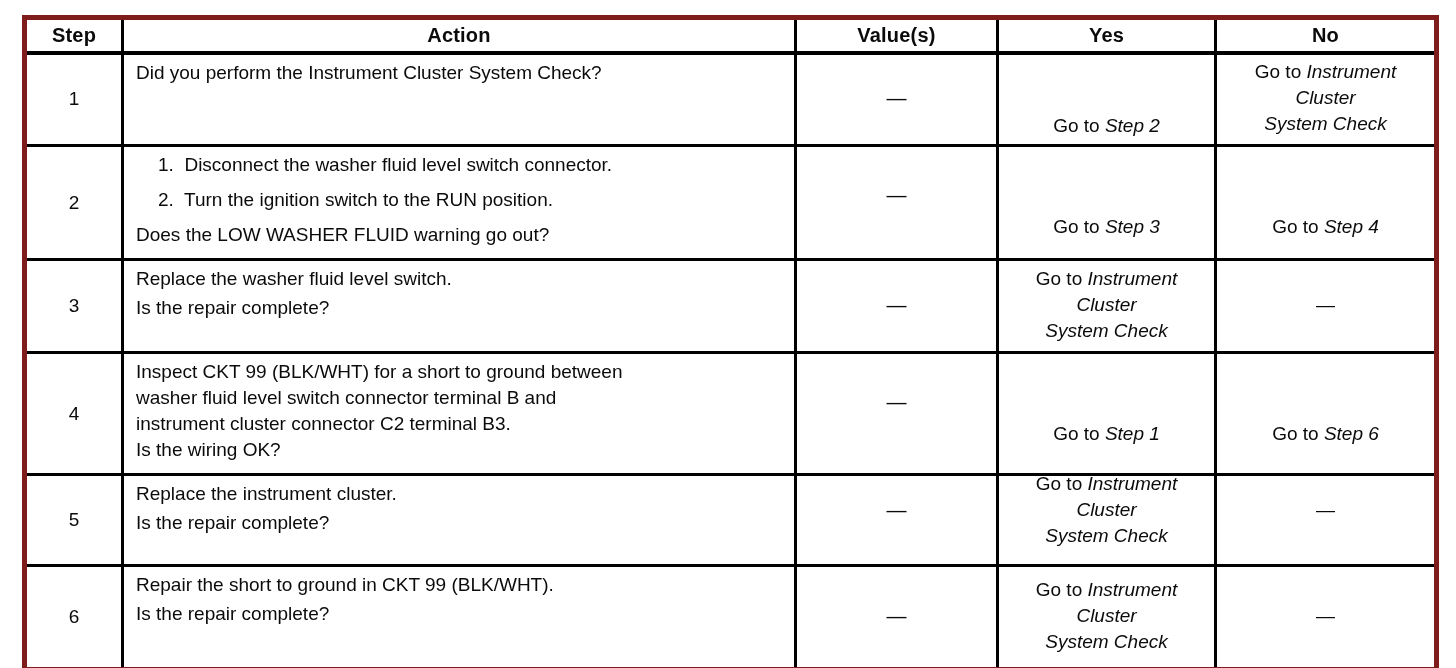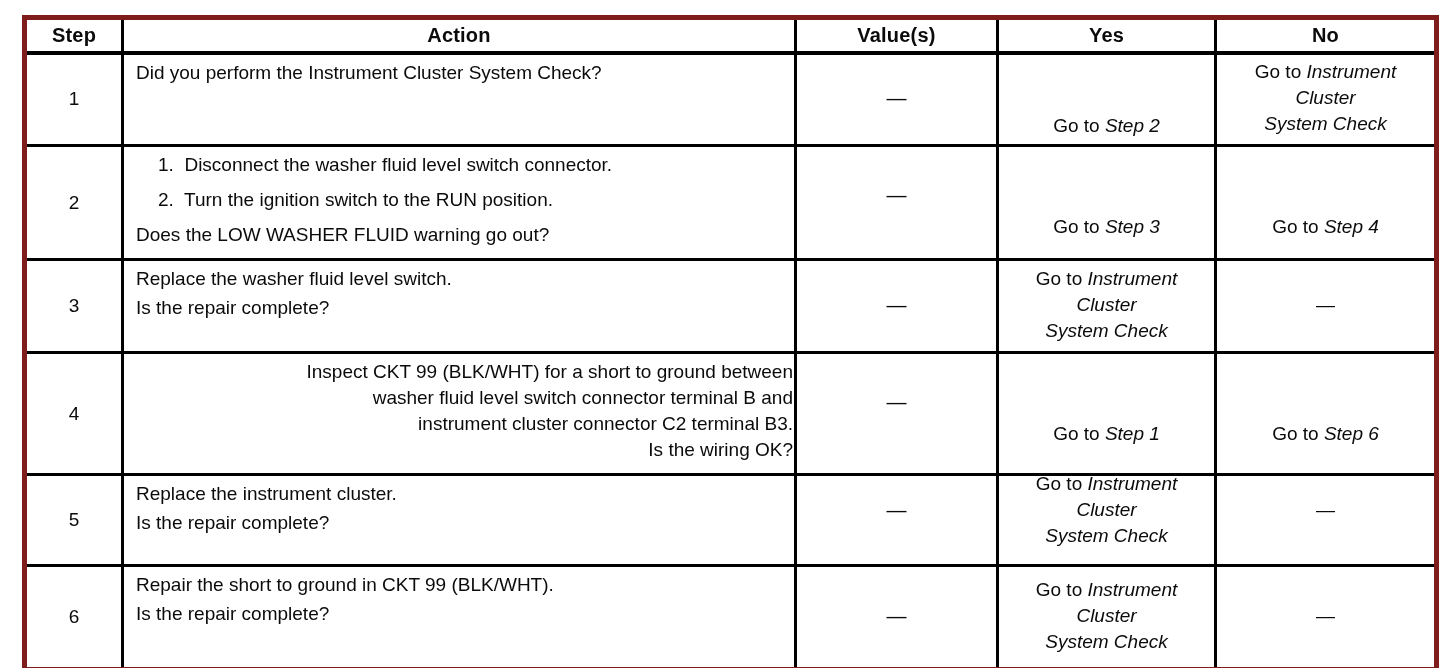--- a/index.html
+++ b/index.html
@@ -46,21 +46,21 @@
   tbody tr:nth-child(5) { height:91px; }
   tbody tr:nth-child(6) { height:90px; }
 
   .cell-wrap {
     display:flex; flex-direction:column;
     box-sizing:border-box;
   }
   tbody tr:nth-child(1) .cell-wrap { height:89px; }
   tbody tr:nth-child(2) .cell-wrap { height:98px; }
   tbody tr:nth-child(3) .cell-wrap { height:90px;border-radius:12px; }
-  tbody tr:nth-child(4) .cell-wrap { height:98px;text-align:right; }
+  tbody tr:nth-child(4) .cell-wrap { height:98px; }
   tbody tr:nth-child(5) .cell-wrap { height:70px; }
   tbody tr:nth-child(6) .cell-wrap { height:100px; }
 
   td.step-cell { text-align:center; vertical-align:middle; }
   td.step-cell span { font-size:19px; }
 
   .action-wrap { padding:5px 1px 6px 12px; }
   .action-line { line-height:26px; }
   .action-line.list-item { padding-left:22px; margin-bottom:9px; }
   .action-line.question { margin-top:3px; }

